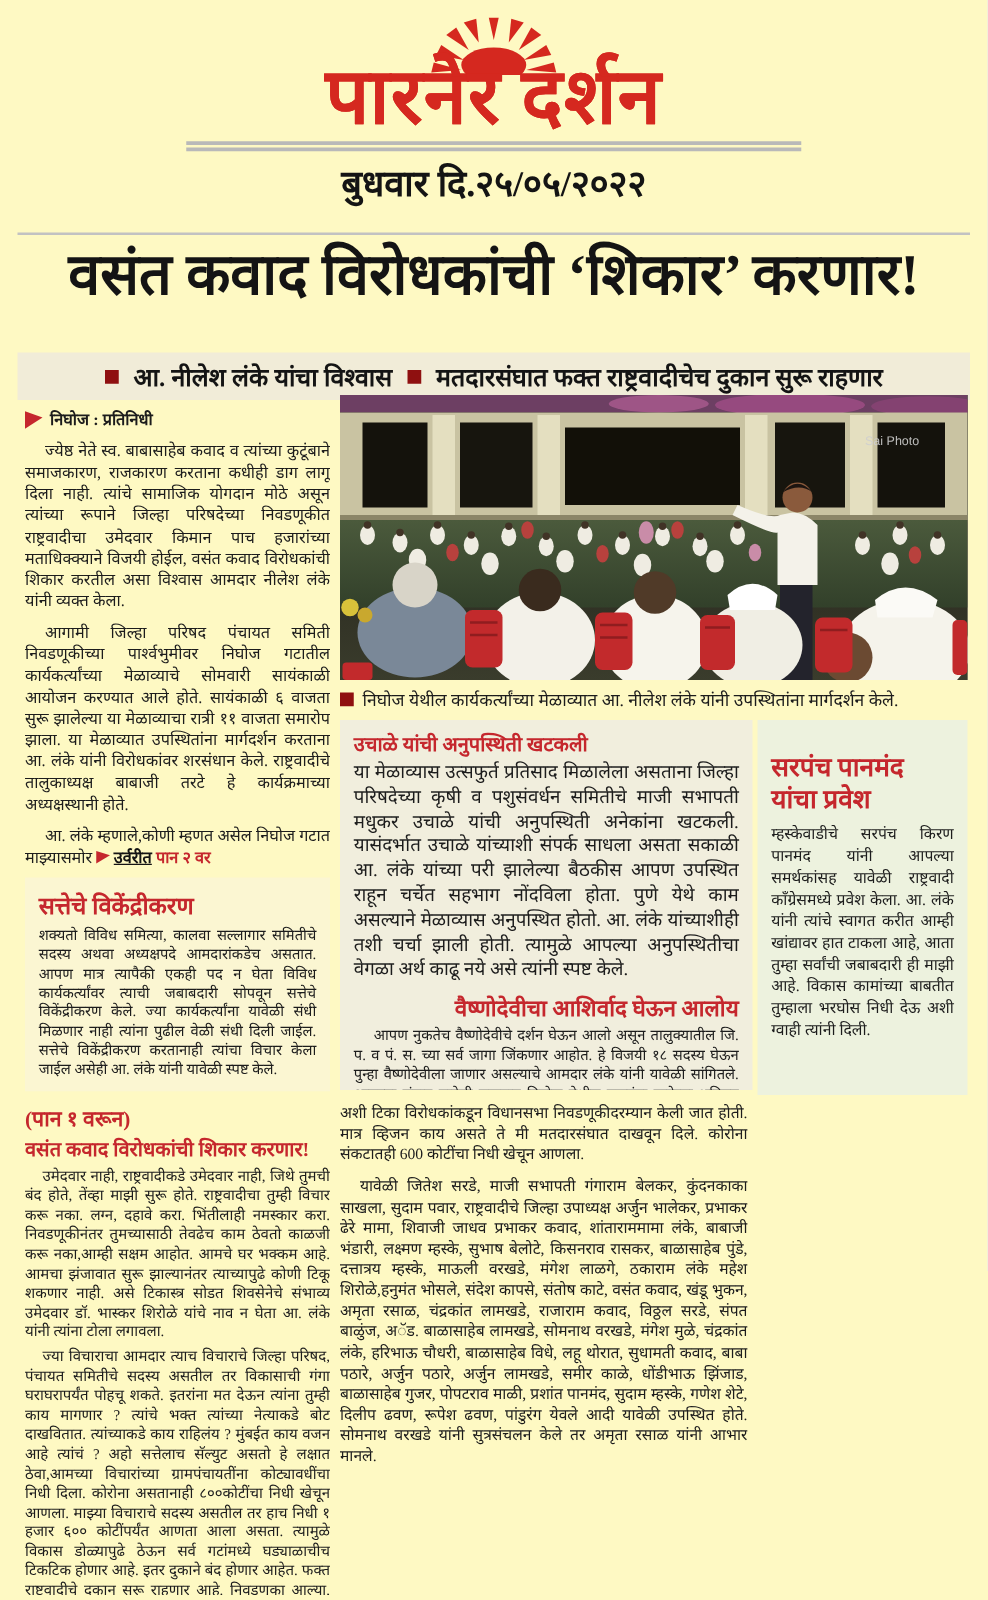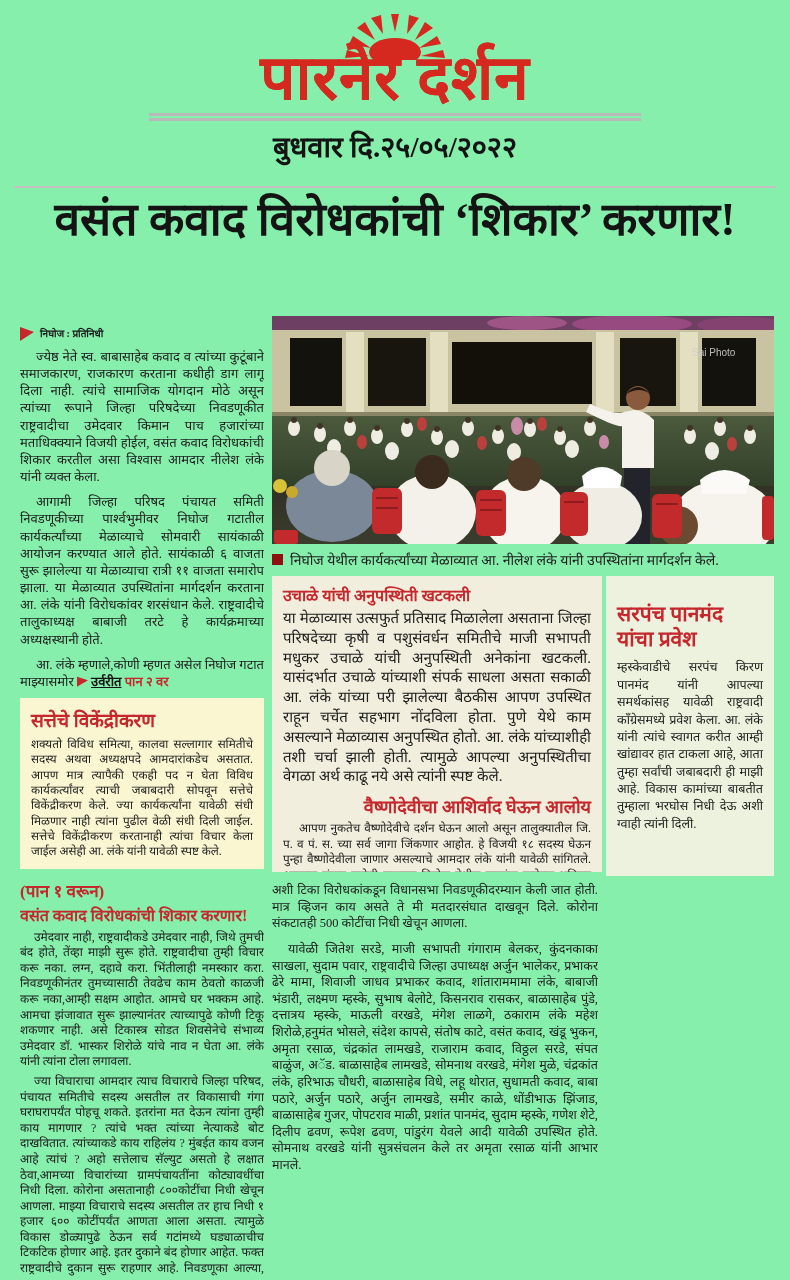--- a/index.html
+++ b/index.html
@@ -1,19 +1,19 @@
 <!DOCTYPE html>
 <html><head>
 <meta charset="utf-8">
 <style>
   * { margin:0; padding:0; box-sizing:border-box; }
   html,body { background:#e9e9e9; }
   .page {
     position:relative; width:790px; height:1280px; margin:0 auto;
-    background:#86efac; overflow:hidden;
+    background:#fef9c3; overflow:hidden;
     font-family:"Liberation Serif","DejaVu Serif",serif;
     color:#1c1c1c;
   }
   
   .masthead { position:absolute; top:14px; left:0; width:790px; text-align:center; }
   .sunburst { display:block; margin:0 auto -14px auto; }
   .logo {
     color:#d5281f; font-weight:bold; font-size:62px; line-height:1.05;
     letter-spacing:1px; text-shadow:0 0 0 #d5281f;
   }
@@ -29,21 +29,21 @@
     font-size:46px; font-weight:bold; color:#141414; line-height:1.15;
   }
   .subhead {
     position:absolute; top:282px; left:14px; width:762px; height:38px;
     background:#f1ecd8; display:flex; align-items:center; justify-content:center;
     gap:12px; font-weight:bold; font-size:20px; color:#141414;
   }
   .sq { width:11px; height:11px; background:#8f1010; flex:0 0 auto; }
   
   .col-left { position:absolute; top:326px; left:20px; width:244px; height:950px; overflow:hidden; }
-  .dateline { font-weight:bold; font-size:10px; margin-bottom:8px; display:flex; align-items:center; gap:6px; }
+  .dateline { font-weight:bold; font-size:13px; margin-bottom:8px; display:flex; align-items:center; gap:6px; }
   .flag { width:0; height:0; border-top:7px solid transparent; border-bottom:7px solid transparent; border-left:14px solid #c5272d; transform:skewY(-8deg); }
   .body-p { font-size:13px; line-height:1.32; text-align:justify; text-indent:16px; margin-bottom:8px; }
   .cont-line { white-space:nowrap; }
   .cont-black { font-weight:bold; color:#141414;text-decoration:underline; }
   .cont-red { font-weight:bold; color:#c5272d; }
   .flag-s { display:inline-block; width:0; height:0; border-top:5px solid transparent; border-bottom:5px solid transparent; border-left:11px solid #c5272d; transform:skewY(-8deg); margin-right:3px; }
   .box-yellow { background:#fbf6d2; padding:9px 11px; margin:4px 0 10px 0; }
   .box-title { color:#c5272d; font-weight:bold; font-size:19px; margin-bottom:4px; }
   .box-body { font-size:11.8px; line-height:1.3; text-align:justify; }
   .jump-tag { color:#c5272d; font-weight:bold; font-size:17px; margin-top:2px; }
@@ -88,20 +88,26 @@
         <ellipse cx="60" cy="38" rx="26" ry="14"></ellipse>
       </g>
     </svg>
     <div class="logo">पारनेर दर्शन</div>
     <div class="rule-double"></div>
     <div class="edition-date">बुधवार दि.२५/०५/२०२२</div>
   </div>
   <div class="rule-full"></div>
 
   <div class="headline">वसंत कवाद विरोधकांची ‘शिकार’ करणार!</div>
+  <div class="subhead">
+    <span class="sq"></span>
+    <span>आ. नीलेश लंके यांचा विश्वास</span>
+    <span class="sq"></span>
+    <span>मतदारसंघात फक्त राष्ट्रवादीचेच दुकान सुरू राहणार</span>
+  </div>
 
   <div class="col-left">
     <div class="dateline">
       <span class="flag"></span>
       <span>निघोज : प्रतिनिधी</span>
     </div>
     <p class="body-p">ज्येष्ठ नेते स्व. बाबासाहेब कवाद व त्यांच्या कुटूंबाने समाजकारण, राजकारण करताना कधीही डाग लागू दिला नाही. त्यांचे सामाजिक योगदान मोठे असून त्यांच्या रूपाने जिल्हा परिषदेच्या निवडणूकीत राष्ट्रवादीचा उमेदवार किमान पाच हजारांच्या मताधिक्क्याने विजयी होईल, वसंत कवाद विरोधकांची शिकार करतील असा विश्वास आमदार नीलेश लंके यांनी व्यक्त केला.</p>
     <p class="body-p">आगामी जिल्हा परिषद पंचायत समिती निवडणूकीच्या पार्श्वभुमीवर निघोज गटातील कार्यकर्त्यांच्या मेळाव्याचे सोमवारी सायंकाळी आयोजन करण्यात आले होते. सायंकाळी ६ वाजता सुरू झालेल्या या मेळाव्याचा रात्री ११ वाजता समारोप झाला. या मेळाव्यात उपस्थितांना मार्गदर्शन करताना आ. लंके यांनी विरोधकांवर शरसंधान केले. राष्ट्रवादीचे तालुकाध्यक्ष बाबाजी तरटे हे कार्यक्रमाच्या अध्यक्षस्थानी होते.</p>
     <p class="body-p">
       <span>आ. लंके म्हणाले,कोणी म्हणत असेल निघोज गटात माझ्यासमोर</span>
@@ -254,21 +260,21 @@
   </div>
 
   <div class="box-mid">
     <div class="mid-title">उचाळे यांची अनुपस्थिती खटकली</div>
     <div class="mid-body">या मेळाव्यास उत्सफुर्त प्रतिसाद मिळालेला असताना जिल्हा परिषदेच्या कृषी व पशुसंवर्धन समितीचे माजी सभापती मधुकर उचाळे यांची अनुपस्थिती अनेकांना खटकली. यासंदर्भात उचाळे यांच्याशी संपर्क साधला असता सकाळी आ. लंके यांच्या परी झालेल्या बैठकीस आपण उपस्थित राहून चर्चेत सहभाग नोंदविला होता. पुणे येथे काम असल्याने मेळाव्यास अनुपस्थित होतो. आ. लंके यांच्याशीही तशी चर्चा झाली होती. त्यामुळे आपल्या अनुपस्थितीचा वेगळा अर्थ काढू नये असे त्यांनी स्पष्ट केले.</div>
     <div class="mid-title2">वैष्णोदेवीचा आशिर्वाद घेऊन आलोय</div>
     <div class="mid-body2">आपण नुकतेच वैष्णोदेवीचे दर्शन घेऊन आलो असून तालुक्यातील जि. प. व पं. स. च्या सर्व जागा जिंकणार आहोत. हे विजयी १८ सदस्य घेऊन पुन्हा वैष्णोदेवीला जाणार असल्याचे आमदार लंके यांनी यावेळी सांगितले. आपल्या संवाद यात्रेची सुरूवात निघोज येथील मळगंगा मातेच्या भुमितून झाली. मी साठ हजारांच्या मताधिक्क्याने विजयी झालो. आता जिल्हा परिषदेच्या निवडणूकीचीही सुरूवात निघोजमधून होते आहे. मी देवीभक्त आहे, मला आशिर्वाद मिळाला असल्याचे त्यांनी सांगितले.</div>
   </div>
 
   <div class="mid-tail">
-    <p class="tail-p">अशी टिका विरोधकांकडून विधानसभा निवडणूकीदरम्यान केली जात होती. मात्र व्हिजन काय असते ते मी मतदारसंघात दाखवून दिले. कोरोना संकटातही 500 कोटींचा निधी खेचून आणला.</p>
+    <p class="tail-p">अशी टिका विरोधकांकडून विधानसभा निवडणूकीदरम्यान केली जात होती. मात्र व्हिजन काय असते ते मी मतदारसंघात दाखवून दिले. कोरोना संकटातही 600 कोटींचा निधी खेचून आणला.</p>
     <p class="tail-p ind">यावेळी जितेश सरडे, माजी सभापती गंगाराम बेलकर, कुंदनकाका साखला, सुदाम पवार, राष्ट्रवादीचे जिल्हा उपाध्यक्ष अर्जुन भालेकर, प्रभाकर ढेरे मामा, शिवाजी जाधव प्रभाकर कवाद, शांताराममामा लंके, बाबाजी भंडारी, लक्ष्मण म्हस्के, सुभाष बेलोटे, किसनराव रासकर, बाळासाहेब पुंडे, दत्तात्रय म्हस्के, माऊली वरखडे, मंगेश लाळगे, ठकाराम लंके महेश शिरोळे,हनुमंत भोसले, संदेश कापसे, संतोष काटे, वसंत कवाद, खंडू भुकन, अमृता रसाळ, चंद्रकांत लामखडे, राजाराम कवाद, विठ्ठल सरडे, संपत बाळुंज, अॅड. बाळासाहेब लामखडे, सोमनाथ वरखडे, मंगेश मुळे, चंद्रकांत लंके, हरिभाऊ चौधरी, बाळासाहेब विधे, लहू थोरात, सुधामती कवाद, बाबा पठारे, अर्जुन पठारे, अर्जुन लामखडे, समीर काळे, धोंडीभाऊ झिंजाड, बाळासाहेब गुजर, पोपटराव माळी, प्रशांत पानमंद, सुदाम म्हस्के, गणेश शेटे, दिलीप ढवण, रूपेश ढवण, पांडुरंग येवले आदी यावेळी उपस्थित होते. सोमनाथ वरखडे यांनी सुत्रसंचलन केले तर अमृता रसाळ यांनी आभार मानले.</p>
   </div>
 
   <div class="box-green">
     <div class="green-title">सरपंच पानमंद यांचा प्रवेश</div>
     <div class="green-body">म्हस्केवाडीचे सरपंच किरण पानमंद यांनी आपल्या समर्थकांसह यावेळी राष्ट्रवादी काँग्रेसमध्ये प्रवेश केला. आ. लंके यांनी त्यांचे स्वागत करीत आम्ही खांद्यावर हात टाकला आहे, आता तुम्हा सर्वांची जबाबदारी ही माझी आहे. विकास कामांच्या बाबतीत तुम्हाला भरघोस निधी देऊ अशी ग्वाही त्यांनी दिली.</div>
   </div>
 
 </div>
 

